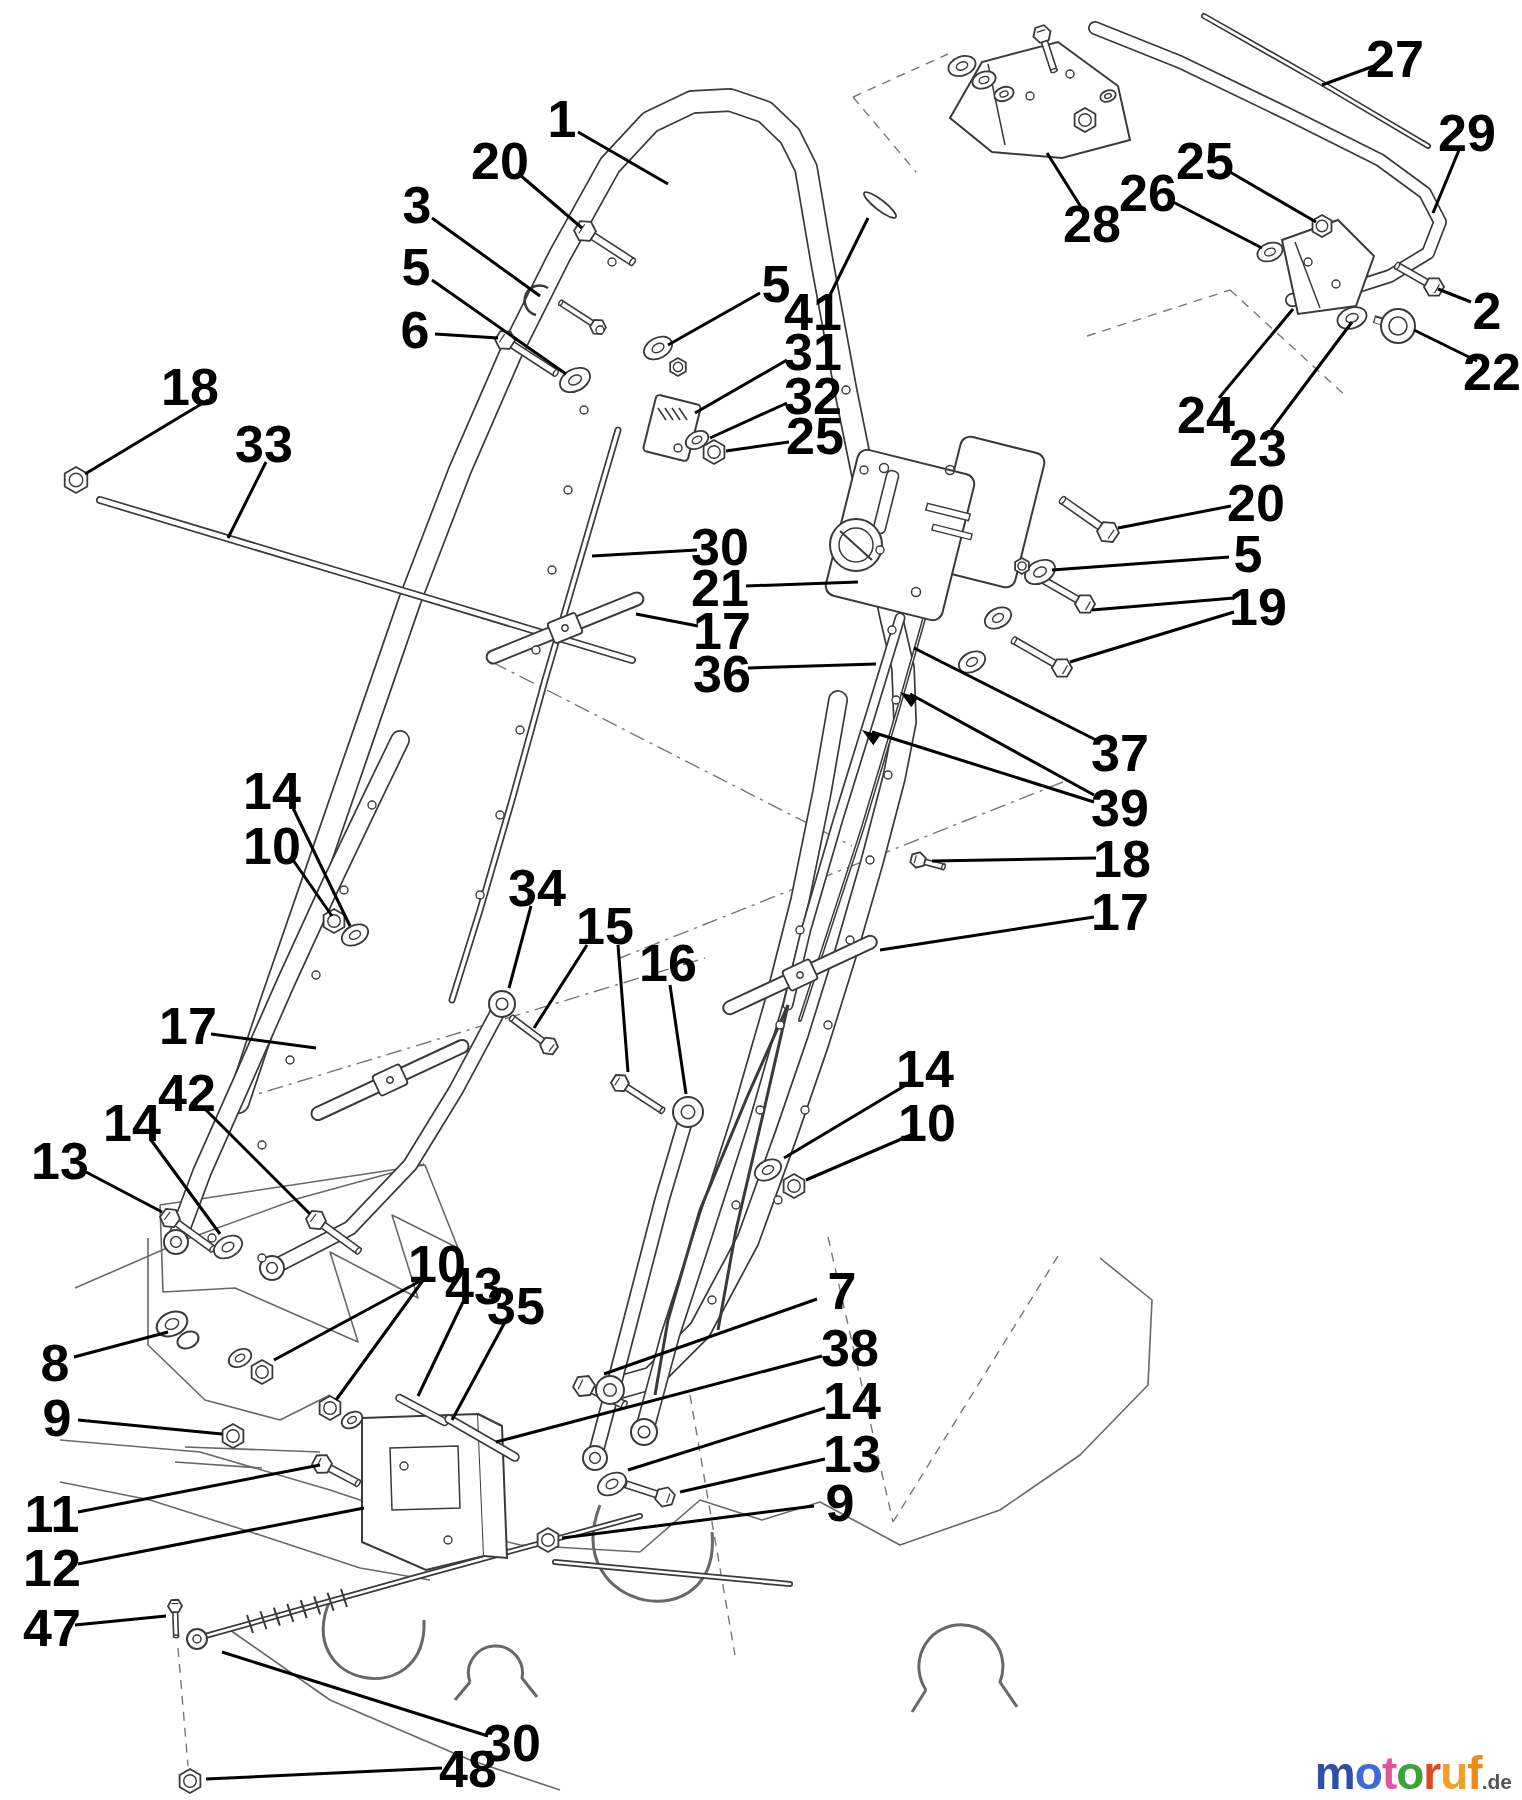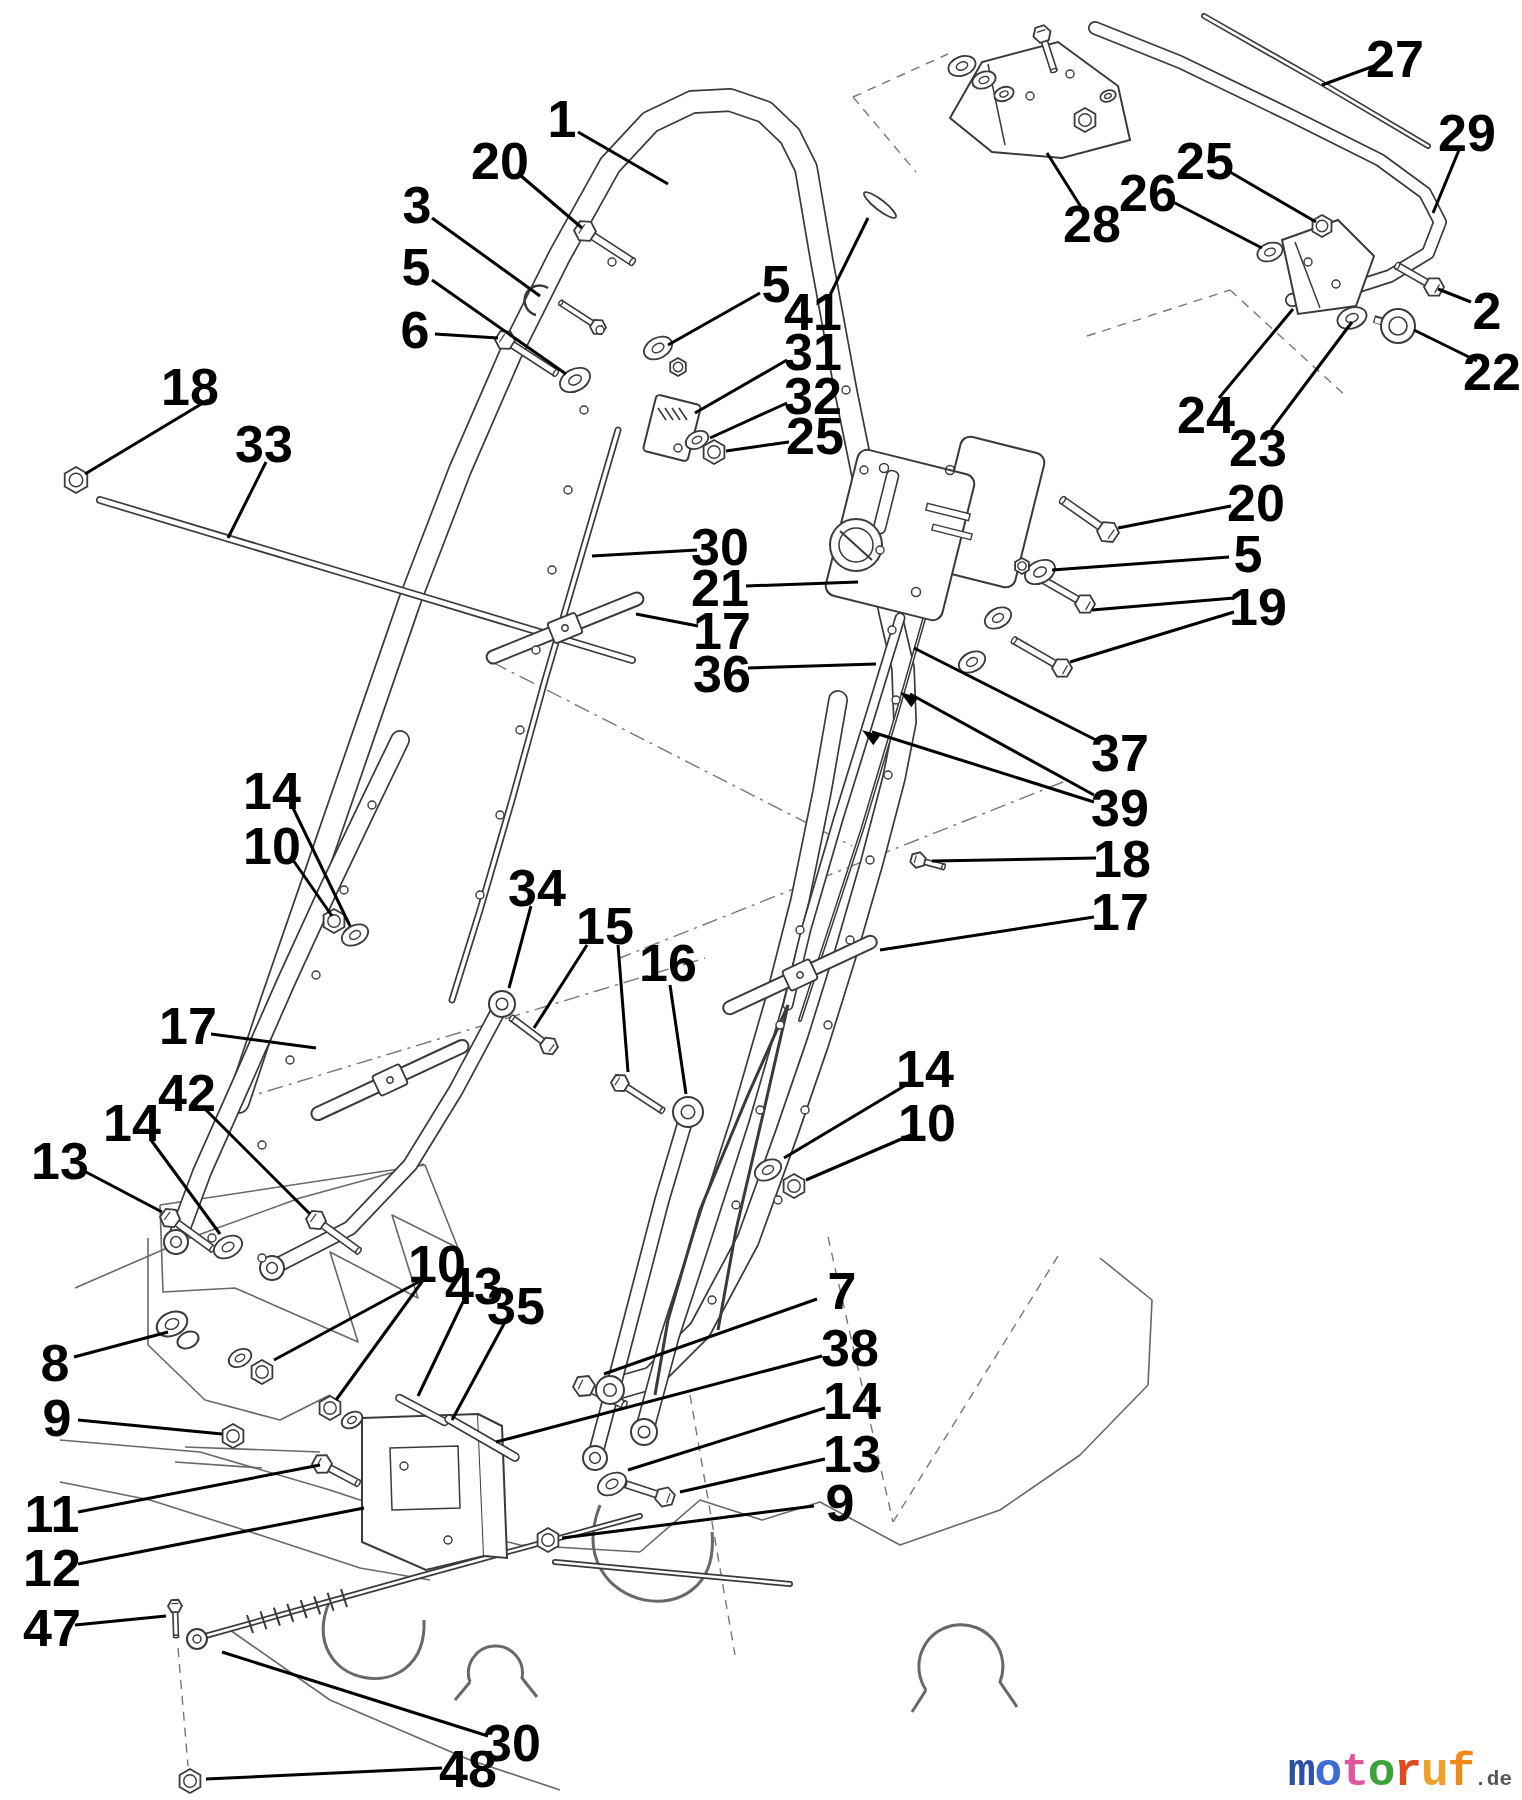--- a/index.html
+++ b/index.html
@@ -1,20 +1,20 @@
 <!DOCTYPE html>
 <html><head>
 <meta charset="utf-8">
 <style>
   html,body{margin:0;padding:0;background:#ffffff;}
   #stage{position:relative;width:1522px;height:1800px;background:#ffffff;overflow:hidden;
          font-family:"Liberation Sans", sans-serif;}
   #drawing{position:absolute;left:0;top:0;}
   .callout-text{font-family:"Liberation Sans", sans-serif;font-weight:bold;fill:#000;}
-  #watermark{position:absolute;right:10px;bottom:4px;font-family:Liberation Mono, monospace;
+  #watermark{position:absolute;right:10px;bottom:4px;font-family:Liberation Sans, sans-serif;
              font-weight:bold;font-size:46px;line-height:1;letter-spacing:-1px;user-select:none;margin-top:32px;}
   #watermark .tld{font-size:21px;letter-spacing:0;}
 </style>
 </head>
 <body>
 
 <div id="stage">
   <svg id="drawing" width="1522" height="1800" viewBox="0 0 1522 1800" xmlns="http://www.w3.org/2000/svg">
       <g>
         <path d="M 75,1288 L 190,1238 L 300,1198 L 424,1164" fill="none" stroke="#686868" stroke-width="1.6" stroke-linejoin="round"></path>

